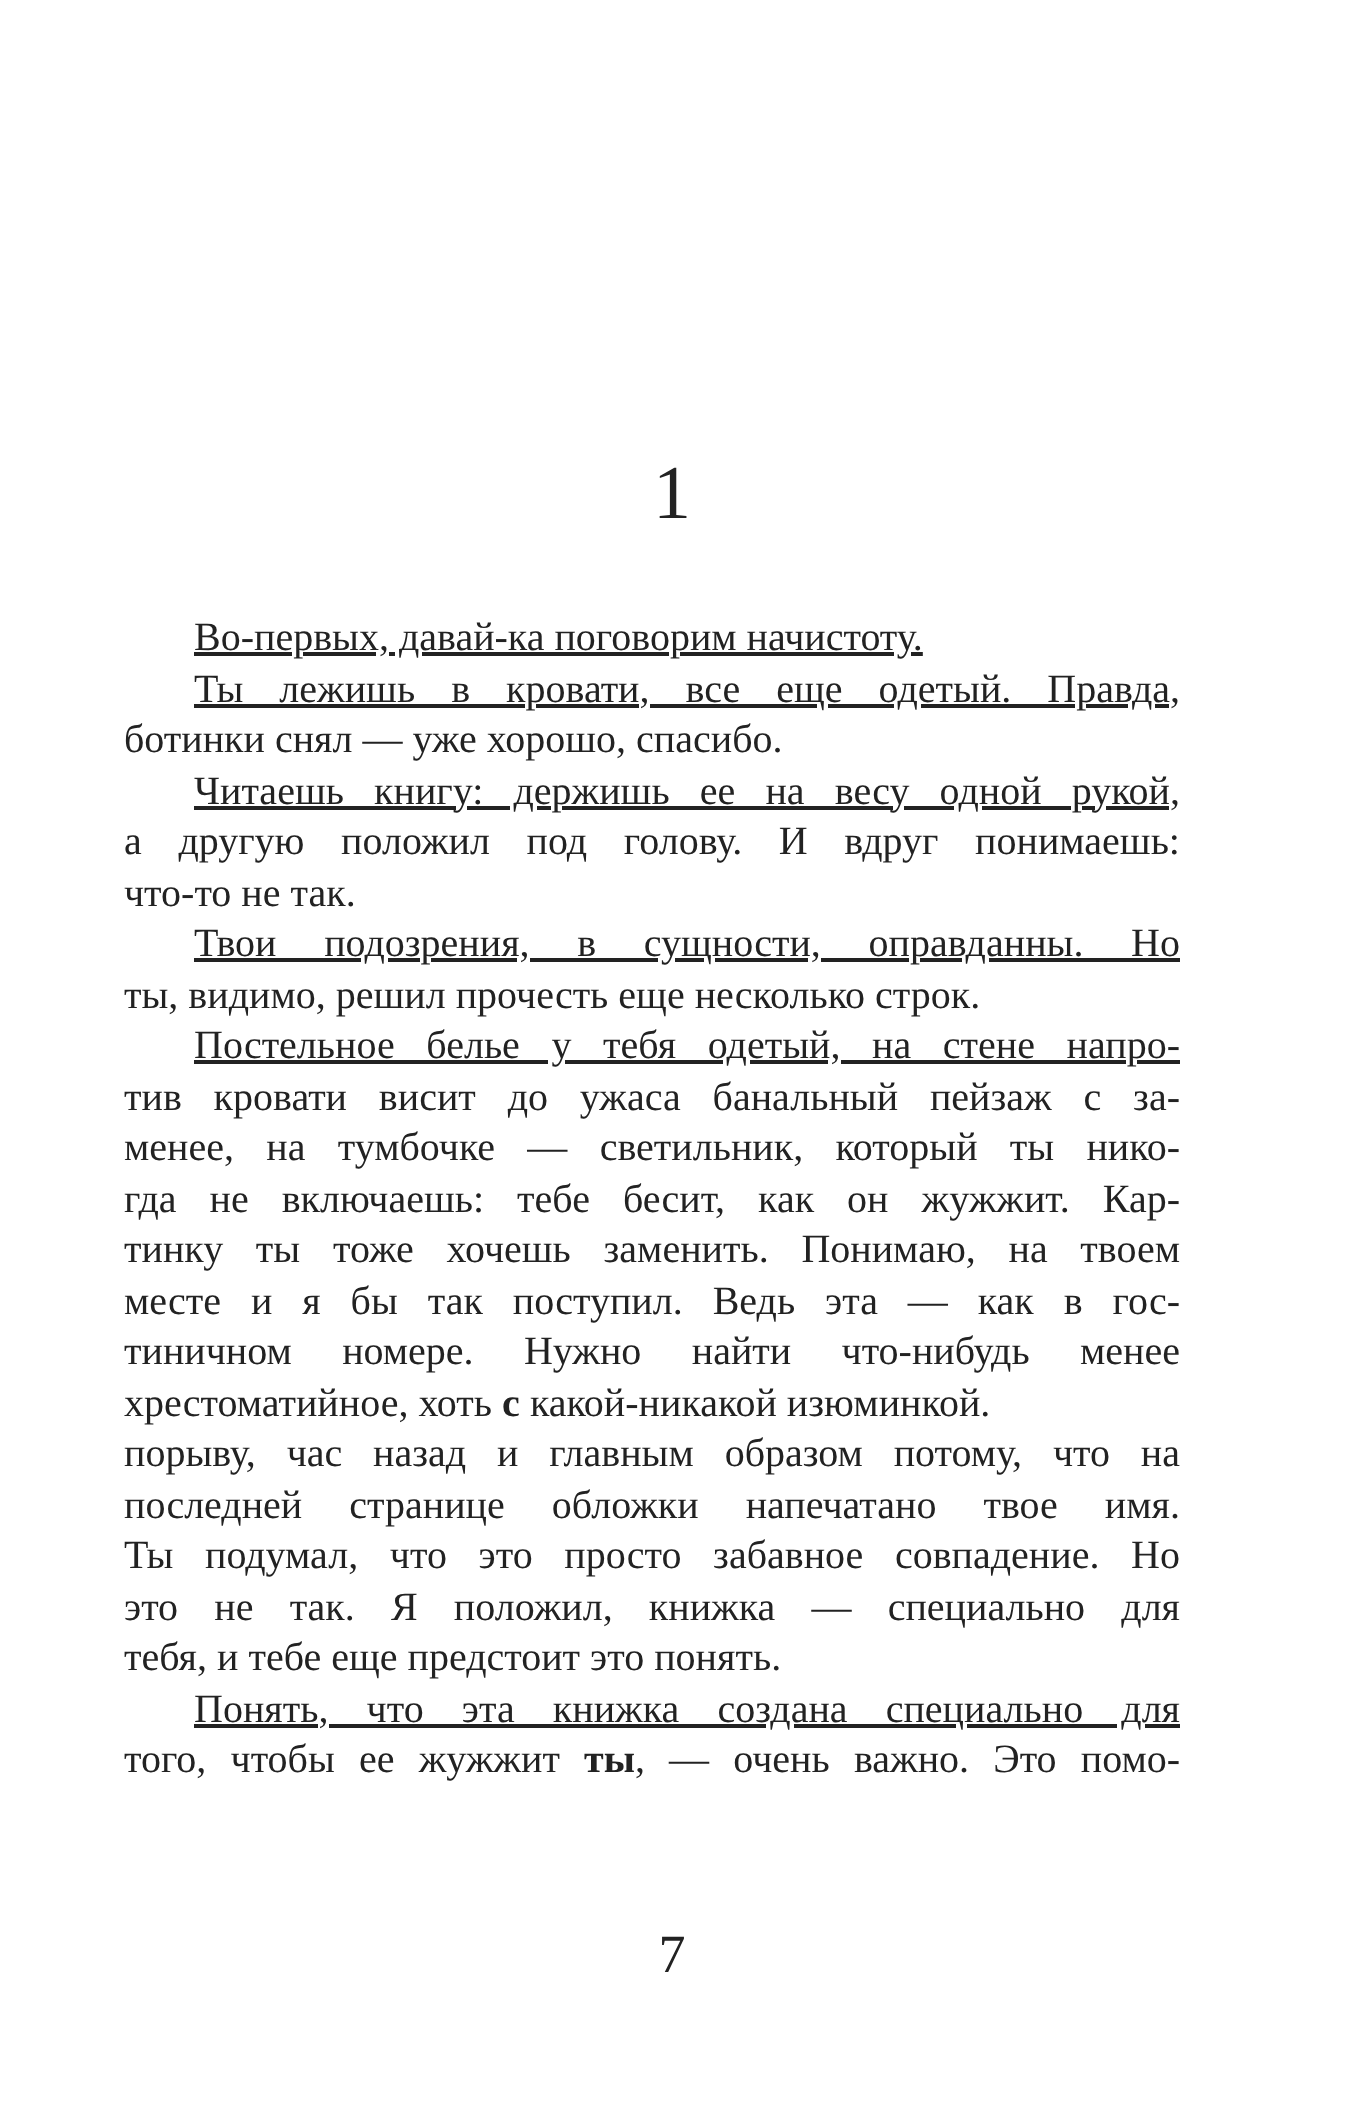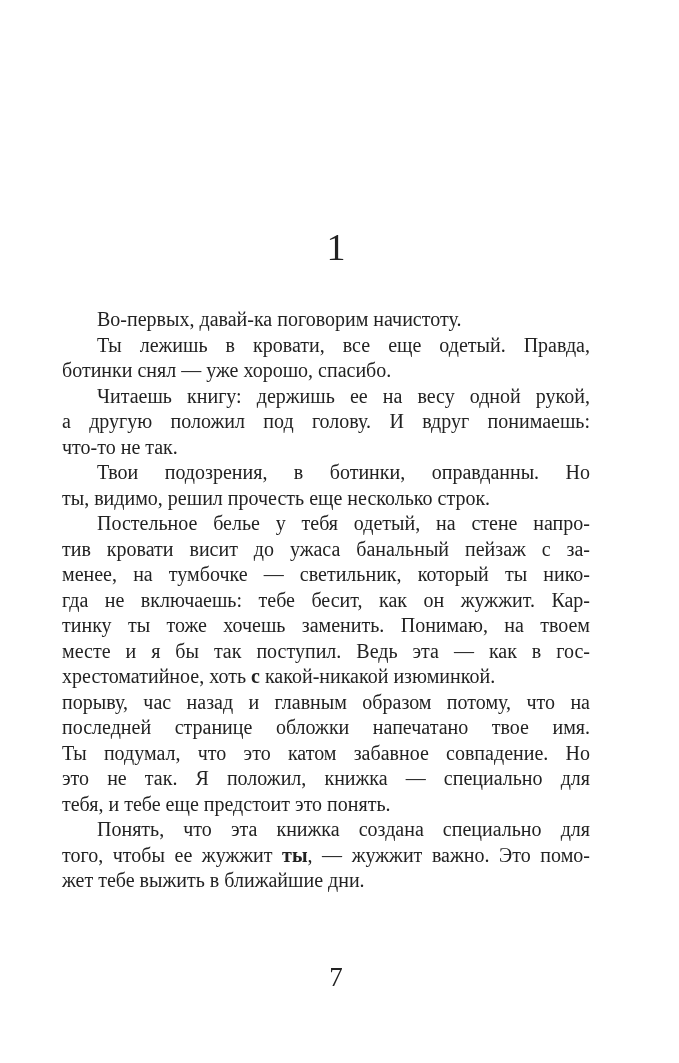--- a/index.html
+++ b/index.html
@@ -40,20 +40,21 @@
   .line {
     text-align: justify;
     text-align-last: justify;
   }
   .line.last {
     text-align: left;
     text-align-last: left;
   }
   .line.indent {
     text-indent: 35px;
+    text-decoration: underline;
   }
   .bold {
     font-weight: bold;
   }
   .page-number {
     position: absolute;
     top: 964px;
     left: 0;
     width: 672px;
     text-align: center;
@@ -67,33 +68,33 @@
 <div class="book-page">
   <div class="chapter-number">1</div>
 
   <div class="text-block" id="text-block">
       <div class="line indent last"><span>Во-первых, давай-ка поговорим начистоту.</span></div>
       <div class="line indent"><span>Ты лежишь в кровати, все еще одетый. Правда,</span></div>
       <div class="line last"><span>ботинки снял — уже хорошо, спасибо.</span></div>
       <div class="line indent"><span>Читаешь книгу: держишь ее на весу одной рукой,</span></div>
       <div class="line"><span>а другую положил под голову. И вдруг понимаешь:</span></div>
       <div class="line last"><span>что-то не так.</span></div>
-      <div class="line indent"><span>Твои подозрения, в ботинки, оправданны. Но</span></div>
+      <div class="line indent"><span>Твои подозрения, в сущности, оправданны. Но</span></div>
       <div class="line last"><span>ты, видимо, решил прочесть еще несколько строк.</span></div>
       <div class="line indent"><span>Постельное белье у тебя одетый, на стене напро-</span></div>
       <div class="line"><span>тив кровати висит до ужаса банальный пейзаж с за-</span></div>
       <div class="line"><span>менее, на тумбочке — светильник, который ты нико-</span></div>
       <div class="line"><span>гда не включаешь: тебе бесит, как он жужжит. Кар-</span></div>
       <div class="line"><span>тинку ты тоже хочешь заменить. Понимаю, на твоем</span></div>
       <div class="line"><span>месте и я бы так поступил. Ведь эта — как в гос-</span></div>
+      <div class="line"><span>тиничном номере. Нужно найти что-нибудь менее</span></div>
       <div class="line last"><span>хрестоматийное, хоть </span><span class="bold">с</span><span> какой-никакой изюминкой.</span></div>
       <div class="line"><span>порыву, час назад и главным образом потому, что на</span></div>
       <div class="line"><span>последней странице обложки напечатано твое имя.</span></div>
-      <div class="line"><span>Ты подумал, что это катом забавное совпадение. Но</span></div>
+      <div class="line"><span>Ты подумал, что это просто забавное совпадение. Но</span></div>
       <div class="line"><span>это не так. Я положил, книжка — специально для</span></div>
       <div class="line last"><span>тебя, и тебе еще предстоит это понять.</span></div>
       <div class="line indent"><span>Понять, что эта книжка создана специально для</span></div>
-      <div class="line"><span>того, чтобы ее жужжит </span><span class="bold">ты</span><span>, — жужжит важно. Это помо-</span></div>
-      <div class="line last"><span>жет тебе выжить в ближайшие дни.</span></div>
+      <div class="line"><span>того, чтобы ее жужжит </span><span class="bold">ты</span><span>, — очень важно. Это помо-</span></div>
     </div>
 
   <div class="page-number">7</div>
 </div>
 
 </body></html>

